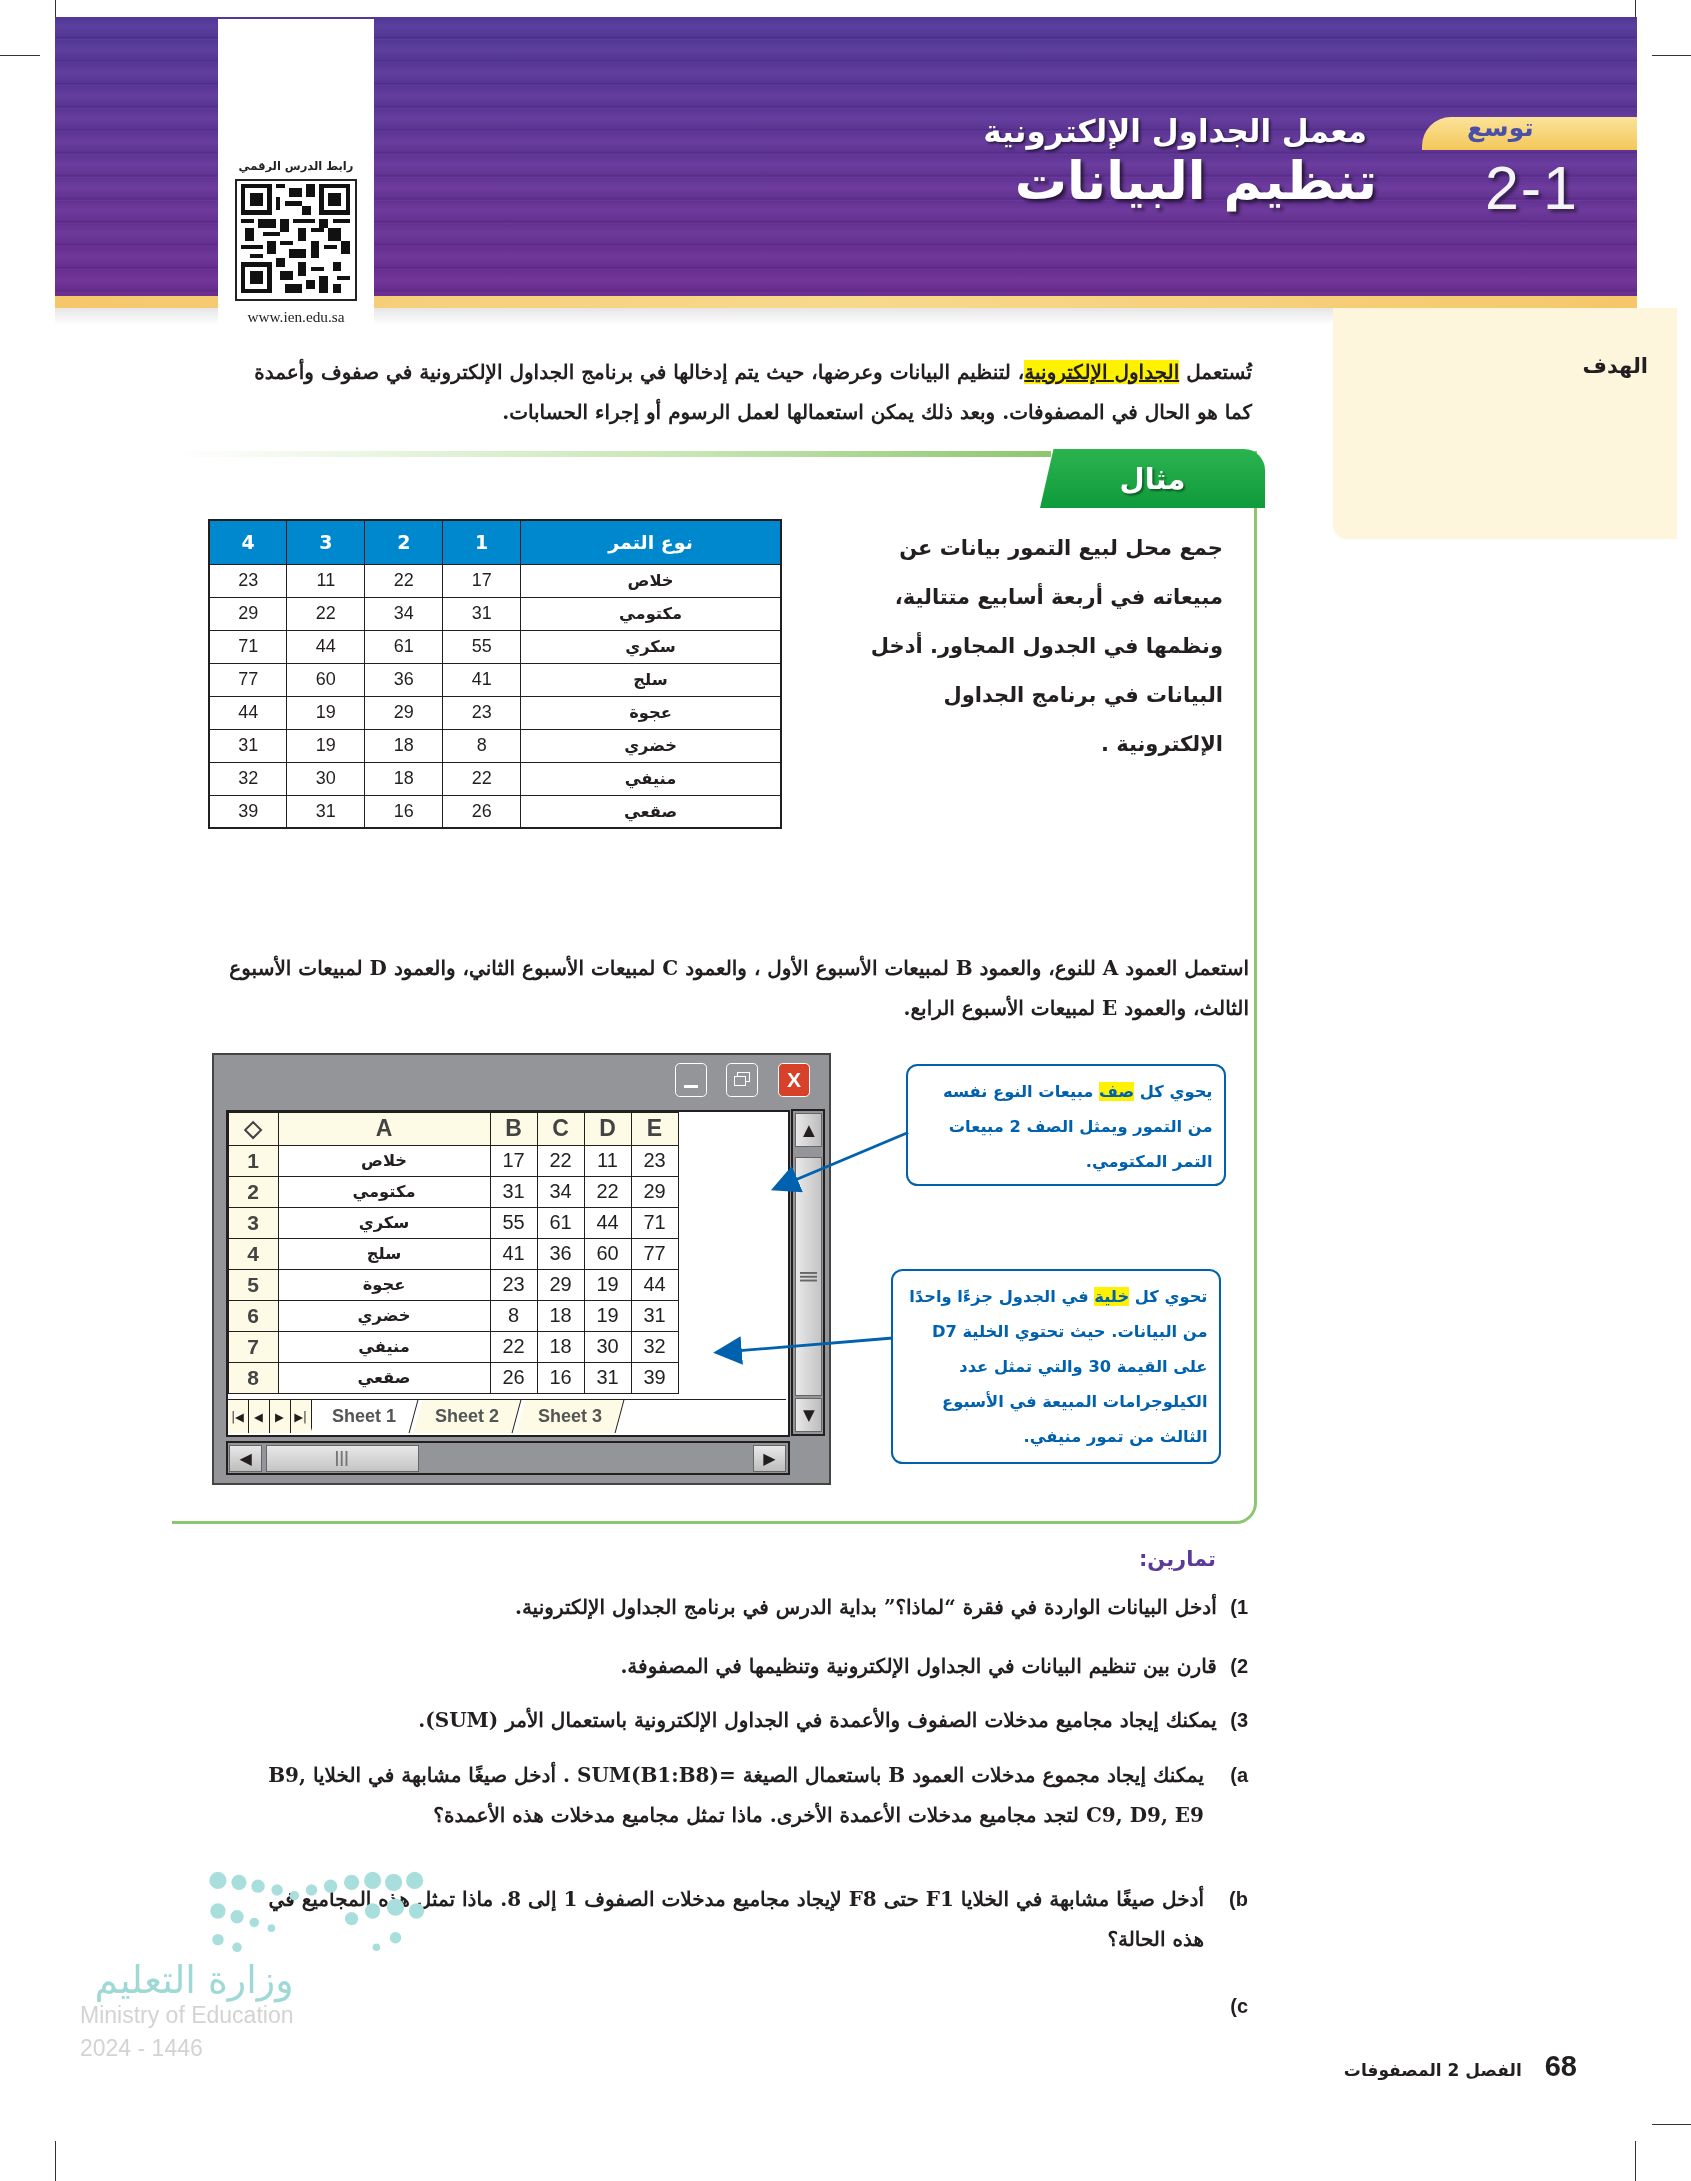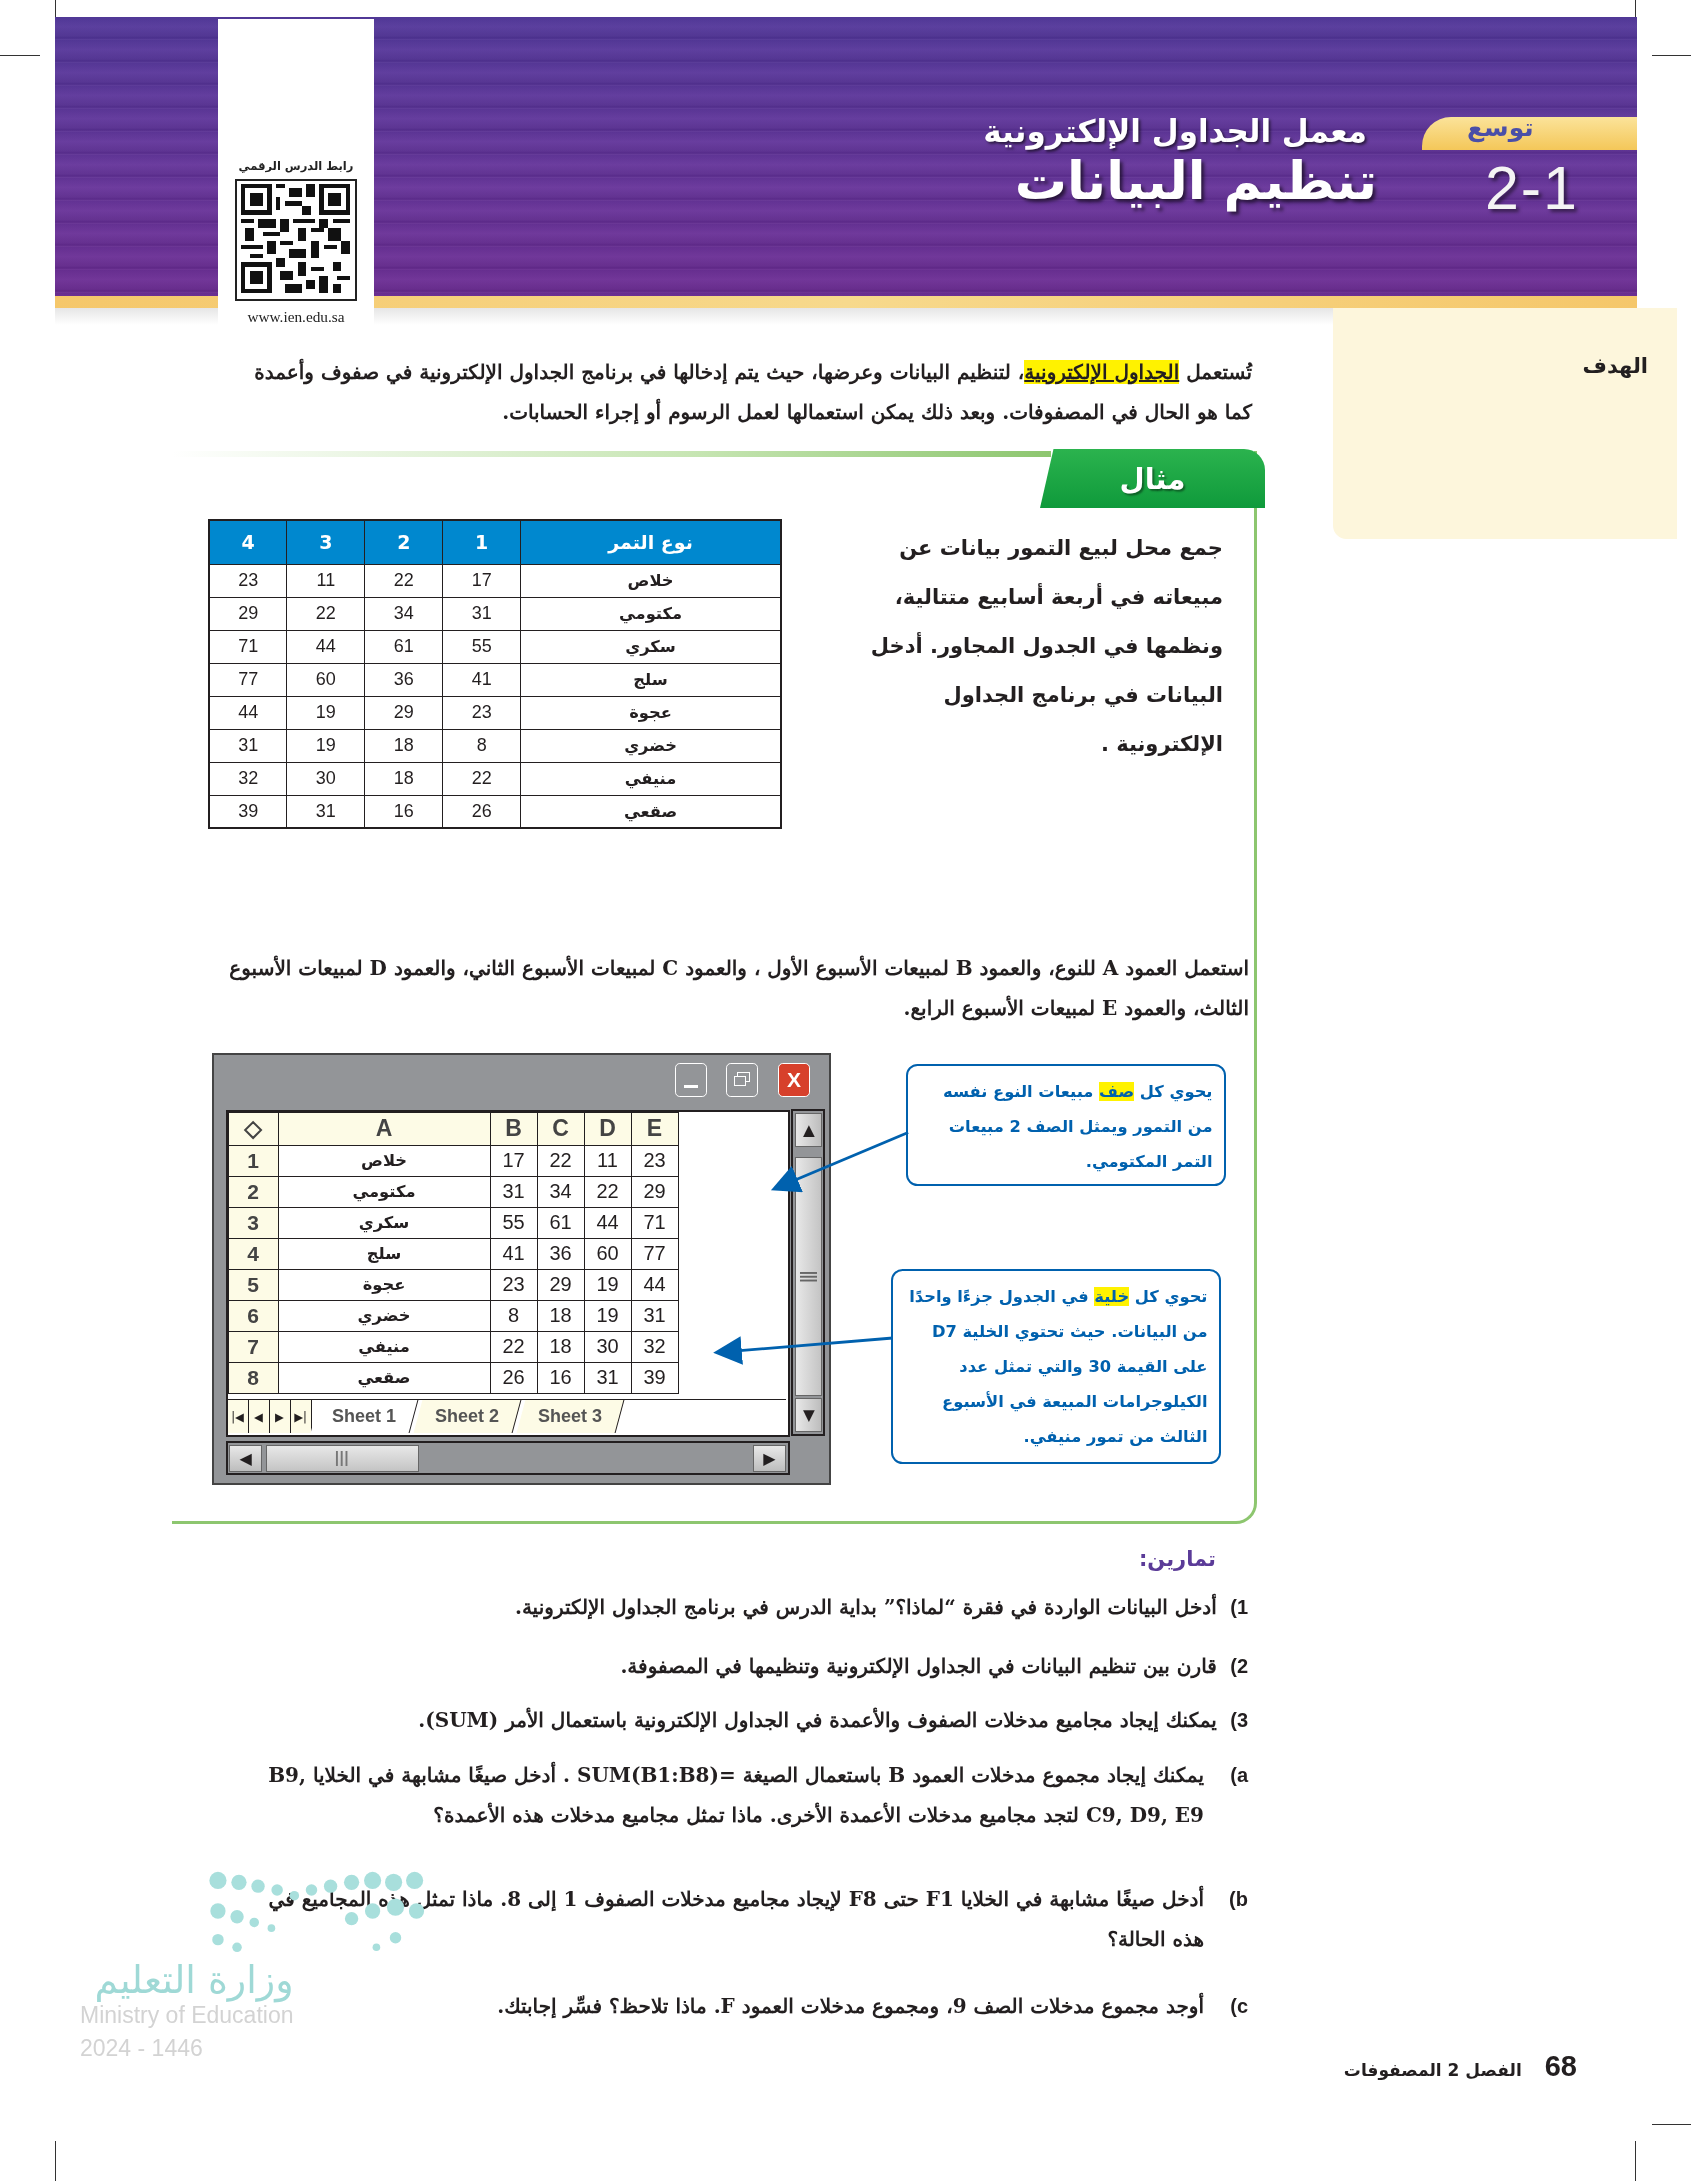--- a/index.html
+++ b/index.html
@@ -459,21 +459,20 @@
 <div class="sub-item" style="top:1755px;">
     <span class="sub-letter">a)</span>
     <span>يمكنك إيجاد مجموع مدخلات العمود B باستعمال الصيغة =SUM(B1:B8) . أدخل صيغًا مشابهة في الخلايا B9, C9, D9, E9 لتجد مجاميع مدخلات الأعمدة الأخرى. ماذا تمثل مجاميع مدخلات هذه الأعمدة؟</span>
   </div>
 <div class="sub-item" style="top:1879px;">
     <span class="sub-letter">b)</span>
     <span>أدخل صيغًا مشابهة في الخلايا F1 حتى F8 لإيجاد مجاميع مدخلات الصفوف 1 إلى 8. ماذا تمثل هذه المجاميع في هذه الحالة؟</span>
   </div>
 <div class="sub-item" style="top:1986px;">
     <span class="sub-letter">c)</span>
-    <span>أوجد مجموع مدخلات الصف 9، ومجموع مدخلات العمود F. ماذا تلاحظ؟ فسِّر إجابتك.</span>
   </div>
 
 <svg class="dots" viewBox="0 0 260 110">
   <g fill="#a8dfdc">
     <circle cx="10" cy="12" r="9"></circle>
       <circle cx="32" cy="14" r="8"></circle>
       <circle cx="52" cy="18" r="7"></circle>
       <circle cx="72" cy="22" r="6"></circle>
     <circle cx="90" cy="28" r="5"></circle>
       <circle cx="108" cy="22" r="6"></circle>

